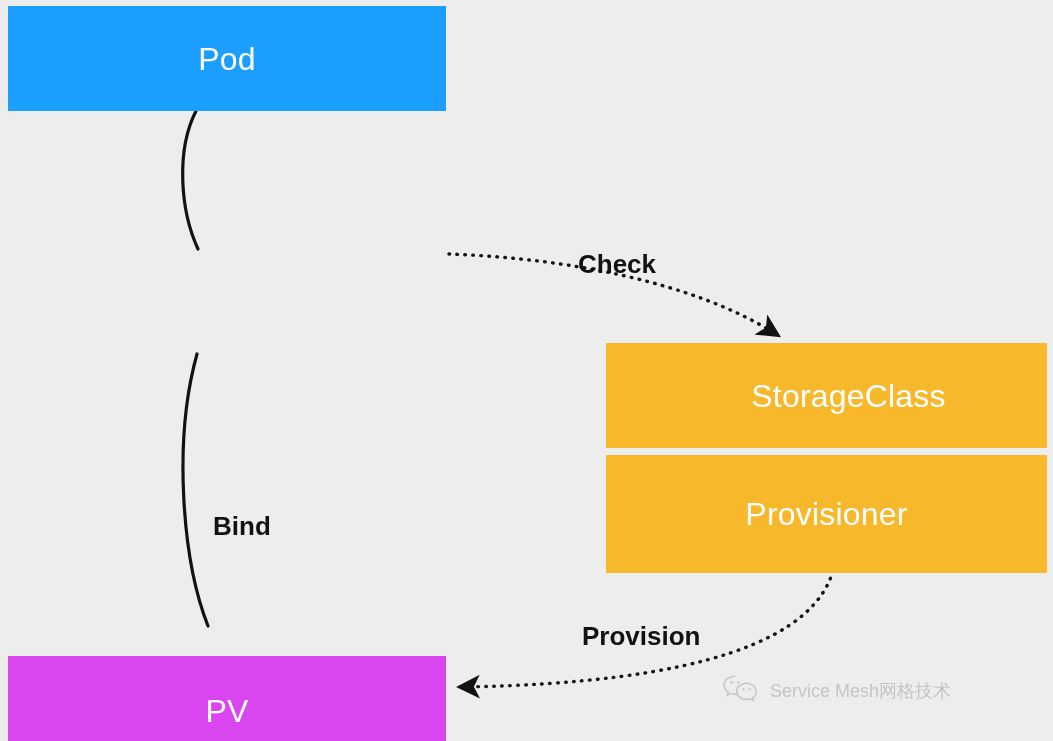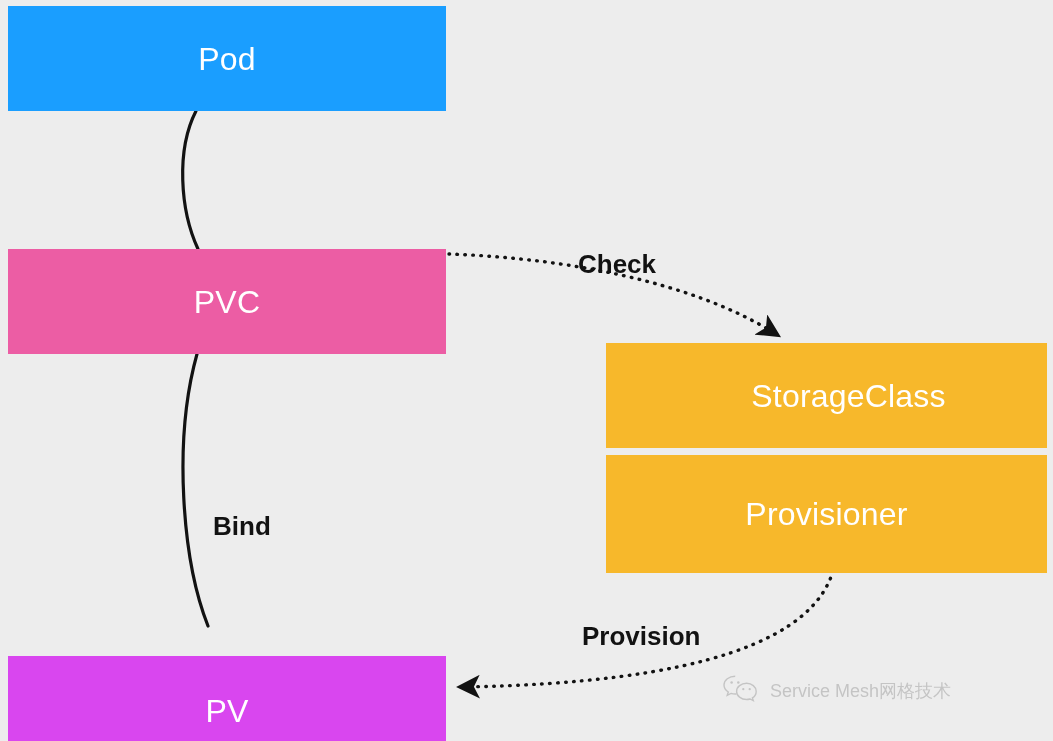--- a/index.html
+++ b/index.html
@@ -96,23 +96,20 @@
 
     <path d="M 449 254 C 560 258 690 280 776 334" fill="none" stroke="#121212" stroke-width="3.4" stroke-linecap="round" stroke-dasharray="0.6 7.4" marker-end="url(#arrow-sc)"></path>
 
     <path d="M 835 563 C 820 640 700 683 462 687" fill="none" stroke="#121212" stroke-width="3.4" stroke-linecap="round" stroke-dasharray="0.6 7.4" marker-end="url(#arrow-pv)"></path>
   </svg>
 
   <div class="node-box" id="node-pod">
     <span>Pod</span>
   </div>
 
-  <div class="node-box" id="node-pvc">
-    <span>PVC</span>
-  </div>
 
   <div class="node-box" id="node-pv">
     <span>PV</span>
   </div>
 
   <div class="node-box" id="node-storageclass">
     <span>StorageClass</span>
   </div>
 
   <div class="node-box" id="node-provisioner">

